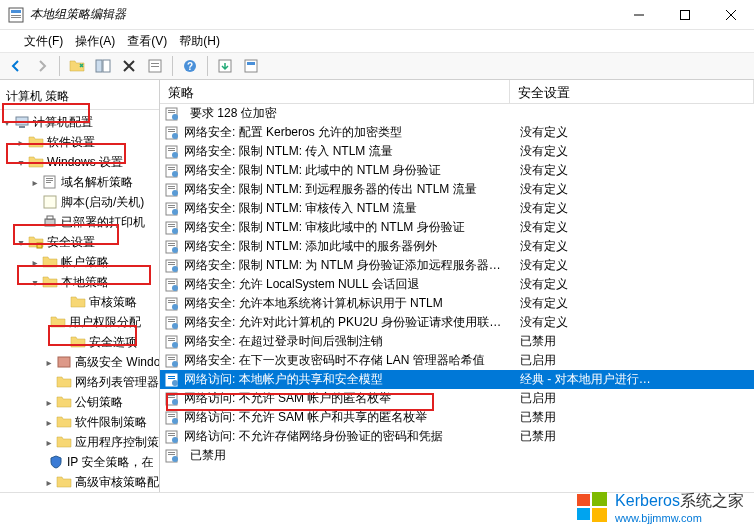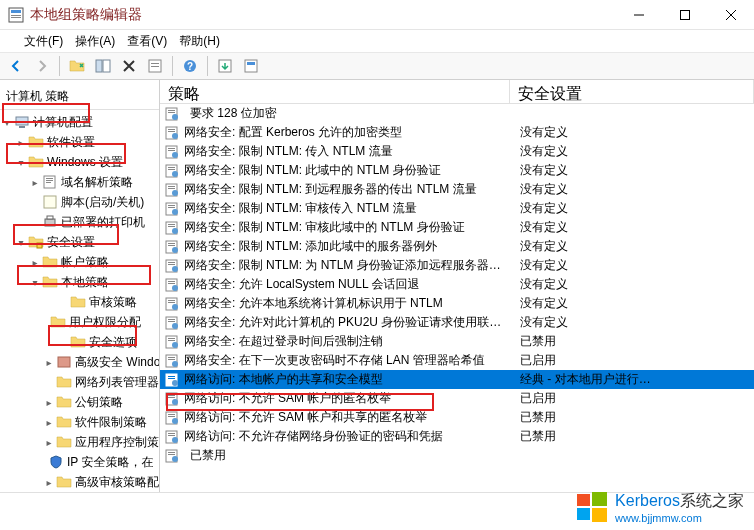--- a/index.html
+++ b/index.html
@@ -1,20 +1,20 @@
 <!DOCTYPE html>
 <html><head>
   <meta charset="utf-8">
   <style>
     * { margin: 0; padding: 0; box-sizing: border-box; font-family: "Microsoft YaHei", SimSun, sans-serif; }
     body { width: 754px; height: 530px; background: #fff; overflow: hidden; position: relative; font-size: 12px; }
 
     .titlebar { height: 30px; display: flex; align-items: center; padding-left: 8px; background: #fff; border-bottom: 1px solid #e5e5e5; }
     .titlebar-icon { width: 16px; height: 16px; margin-right: 6px; }
-    .titlebar-text { flex: 1; font-size: 14px; color: #7f1d1d; }
+    .titlebar-text { flex: 1; font-size: 12px; color: #000000; font-style: italic; }
     .winbtns { display: flex; }
     .winbtn { width: 46px; height: 30px; display: flex; align-items: center; justify-content: center; color: #000; }
 
     .menubar { height: 22px; display: flex; align-items: center; padding-left: 24px; gap: 12px; font-size: 12px; }
     .menubar span { cursor: default; }
 
     .toolbar { height: 28px; display: flex; align-items: center; padding: 0 4px; border-top: 1px solid #e8e8e8; border-bottom: 1px solid #d0d0d0; background: #f8f8f8; gap: 2px; }
     .tbtn { width: 24px; height: 24px; display: flex; align-items: center; justify-content: center; border-radius: 2px; }
     .tsep { width: 1px; height: 20px; background: #c8c8c8; margin: 0 3px; }
 
@@ -22,26 +22,26 @@
 
     .tree { width: 160px; border-right: 1px solid #d0d0d0; overflow: auto; padding-top: 4px; }
     .tree-header { font-size: 12px; padding: 4px 6px; border-bottom: 1px solid #e0e0e0; margin-bottom: 2px; }
     .node { display: flex; align-items: center; height: 20px; font-size: 12px; white-space: nowrap; cursor: default; padding-right: 4px; }
     .expander { width: 14px; text-align: center; color: #666; font-size: 10px; flex-shrink: 0; }
     .nicon { width: 16px; height: 16px; margin-right: 3px; flex-shrink: 0; }
     .folder { fill: #f7d774; stroke: #caa93d; stroke-width: 0.5; }
     .redbox { position: absolute; border: 2px solid #e02020; pointer-events: none; }
 
     .list { flex: 1; overflow: auto; }
-    .list-header { display: flex; height: 24px; border-bottom: 1px solid #e0e0e0; font-size: 16px; }
+    .list-header { display: flex; height: 24px; border-bottom: 1px solid #e0e0e0; font-size: 13px; }
     .list-header div { padding: 4px 8px; border-right: 1px solid #e0e0e0; }
     .col-policy { width: 350px; }
     .col-setting { flex: 1; }
     .row { display: flex; height: 19px; align-items: center; font-size: 12px; }
-    .row.sel { background: #0078d7; color: #000000; }
+    .row.sel { background: #0078d7; color: #ffffff; }
     .ricon { width: 16px; height: 16px; margin: 0 4px; flex-shrink: 0; }
     .rtext { width: 330px; white-space: nowrap; overflow: hidden; text-overflow: ellipsis; }
     .rset { flex: 1; white-space: nowrap; overflow: hidden; text-overflow: ellipsis; padding-left: 6px; }
 
     .watermark { position: absolute; right: 10px; bottom: 6px; display: flex; align-items: center; gap: 6px; font-size: 16px; }
     .watermark .brand { color: #0078d7; font-weight: 500; }
 
     .footer { height: 38px; border-top: 1px solid #e0e0e0; }
   </style>
 </head>

